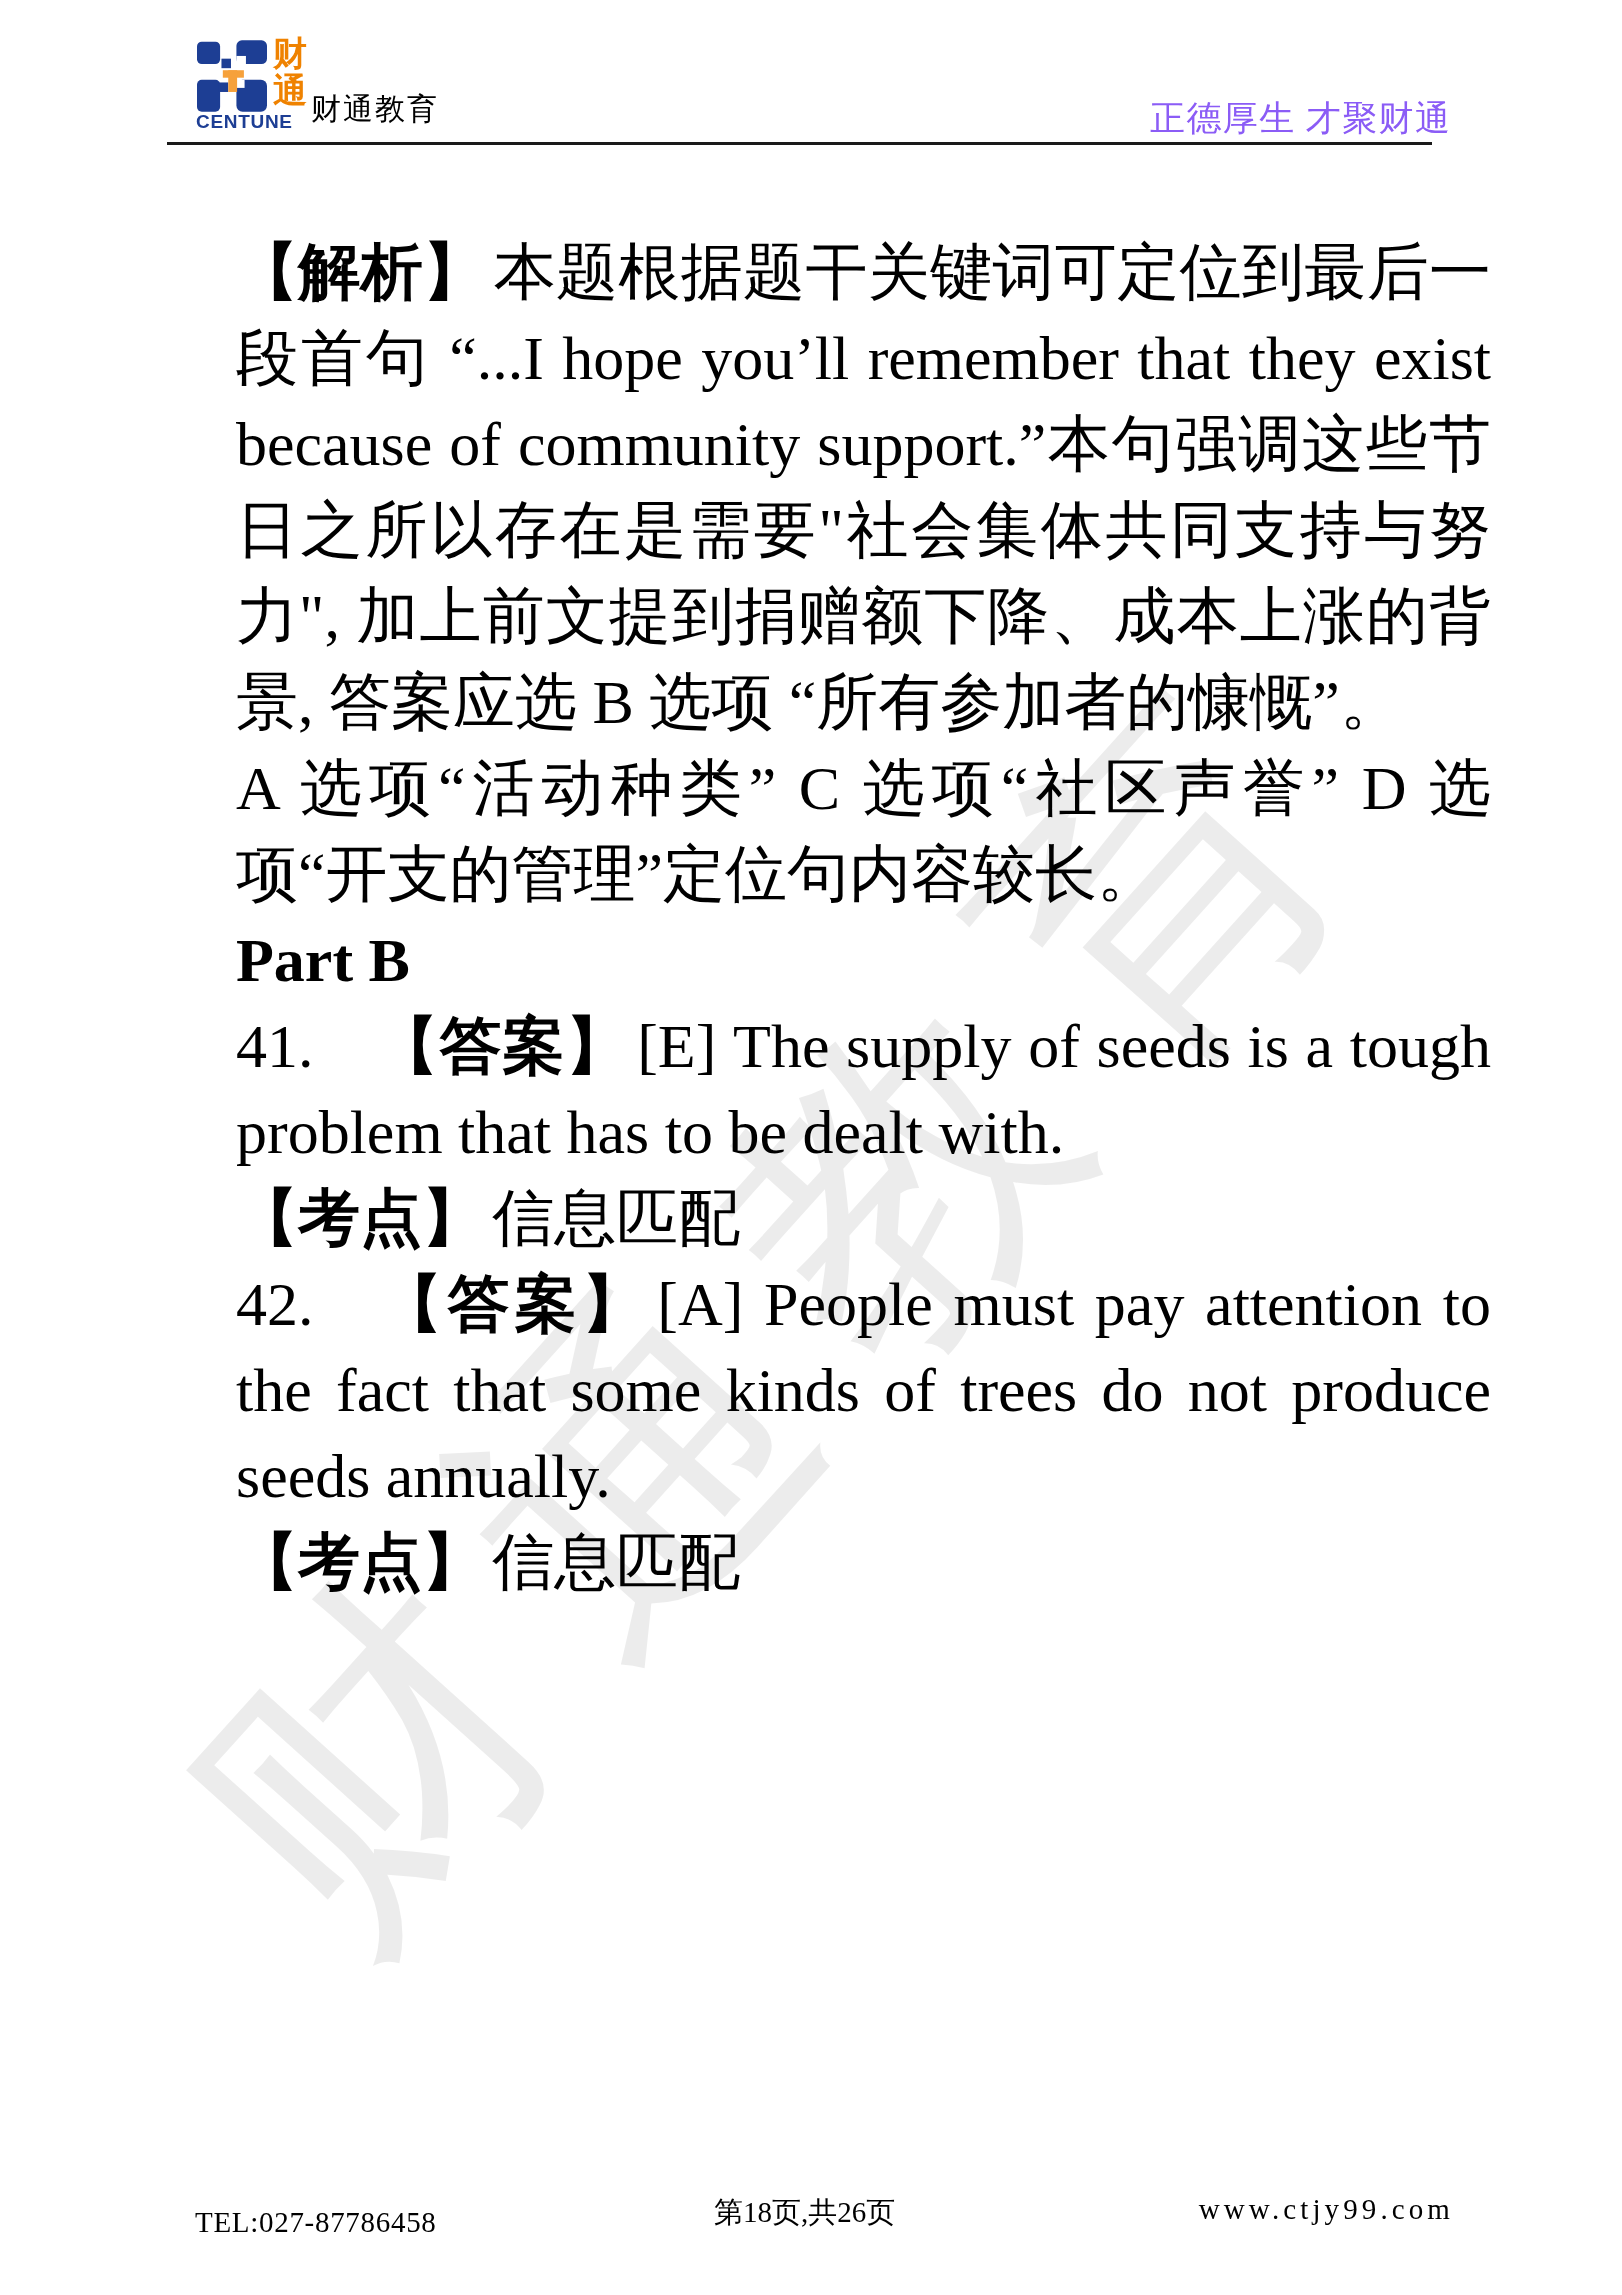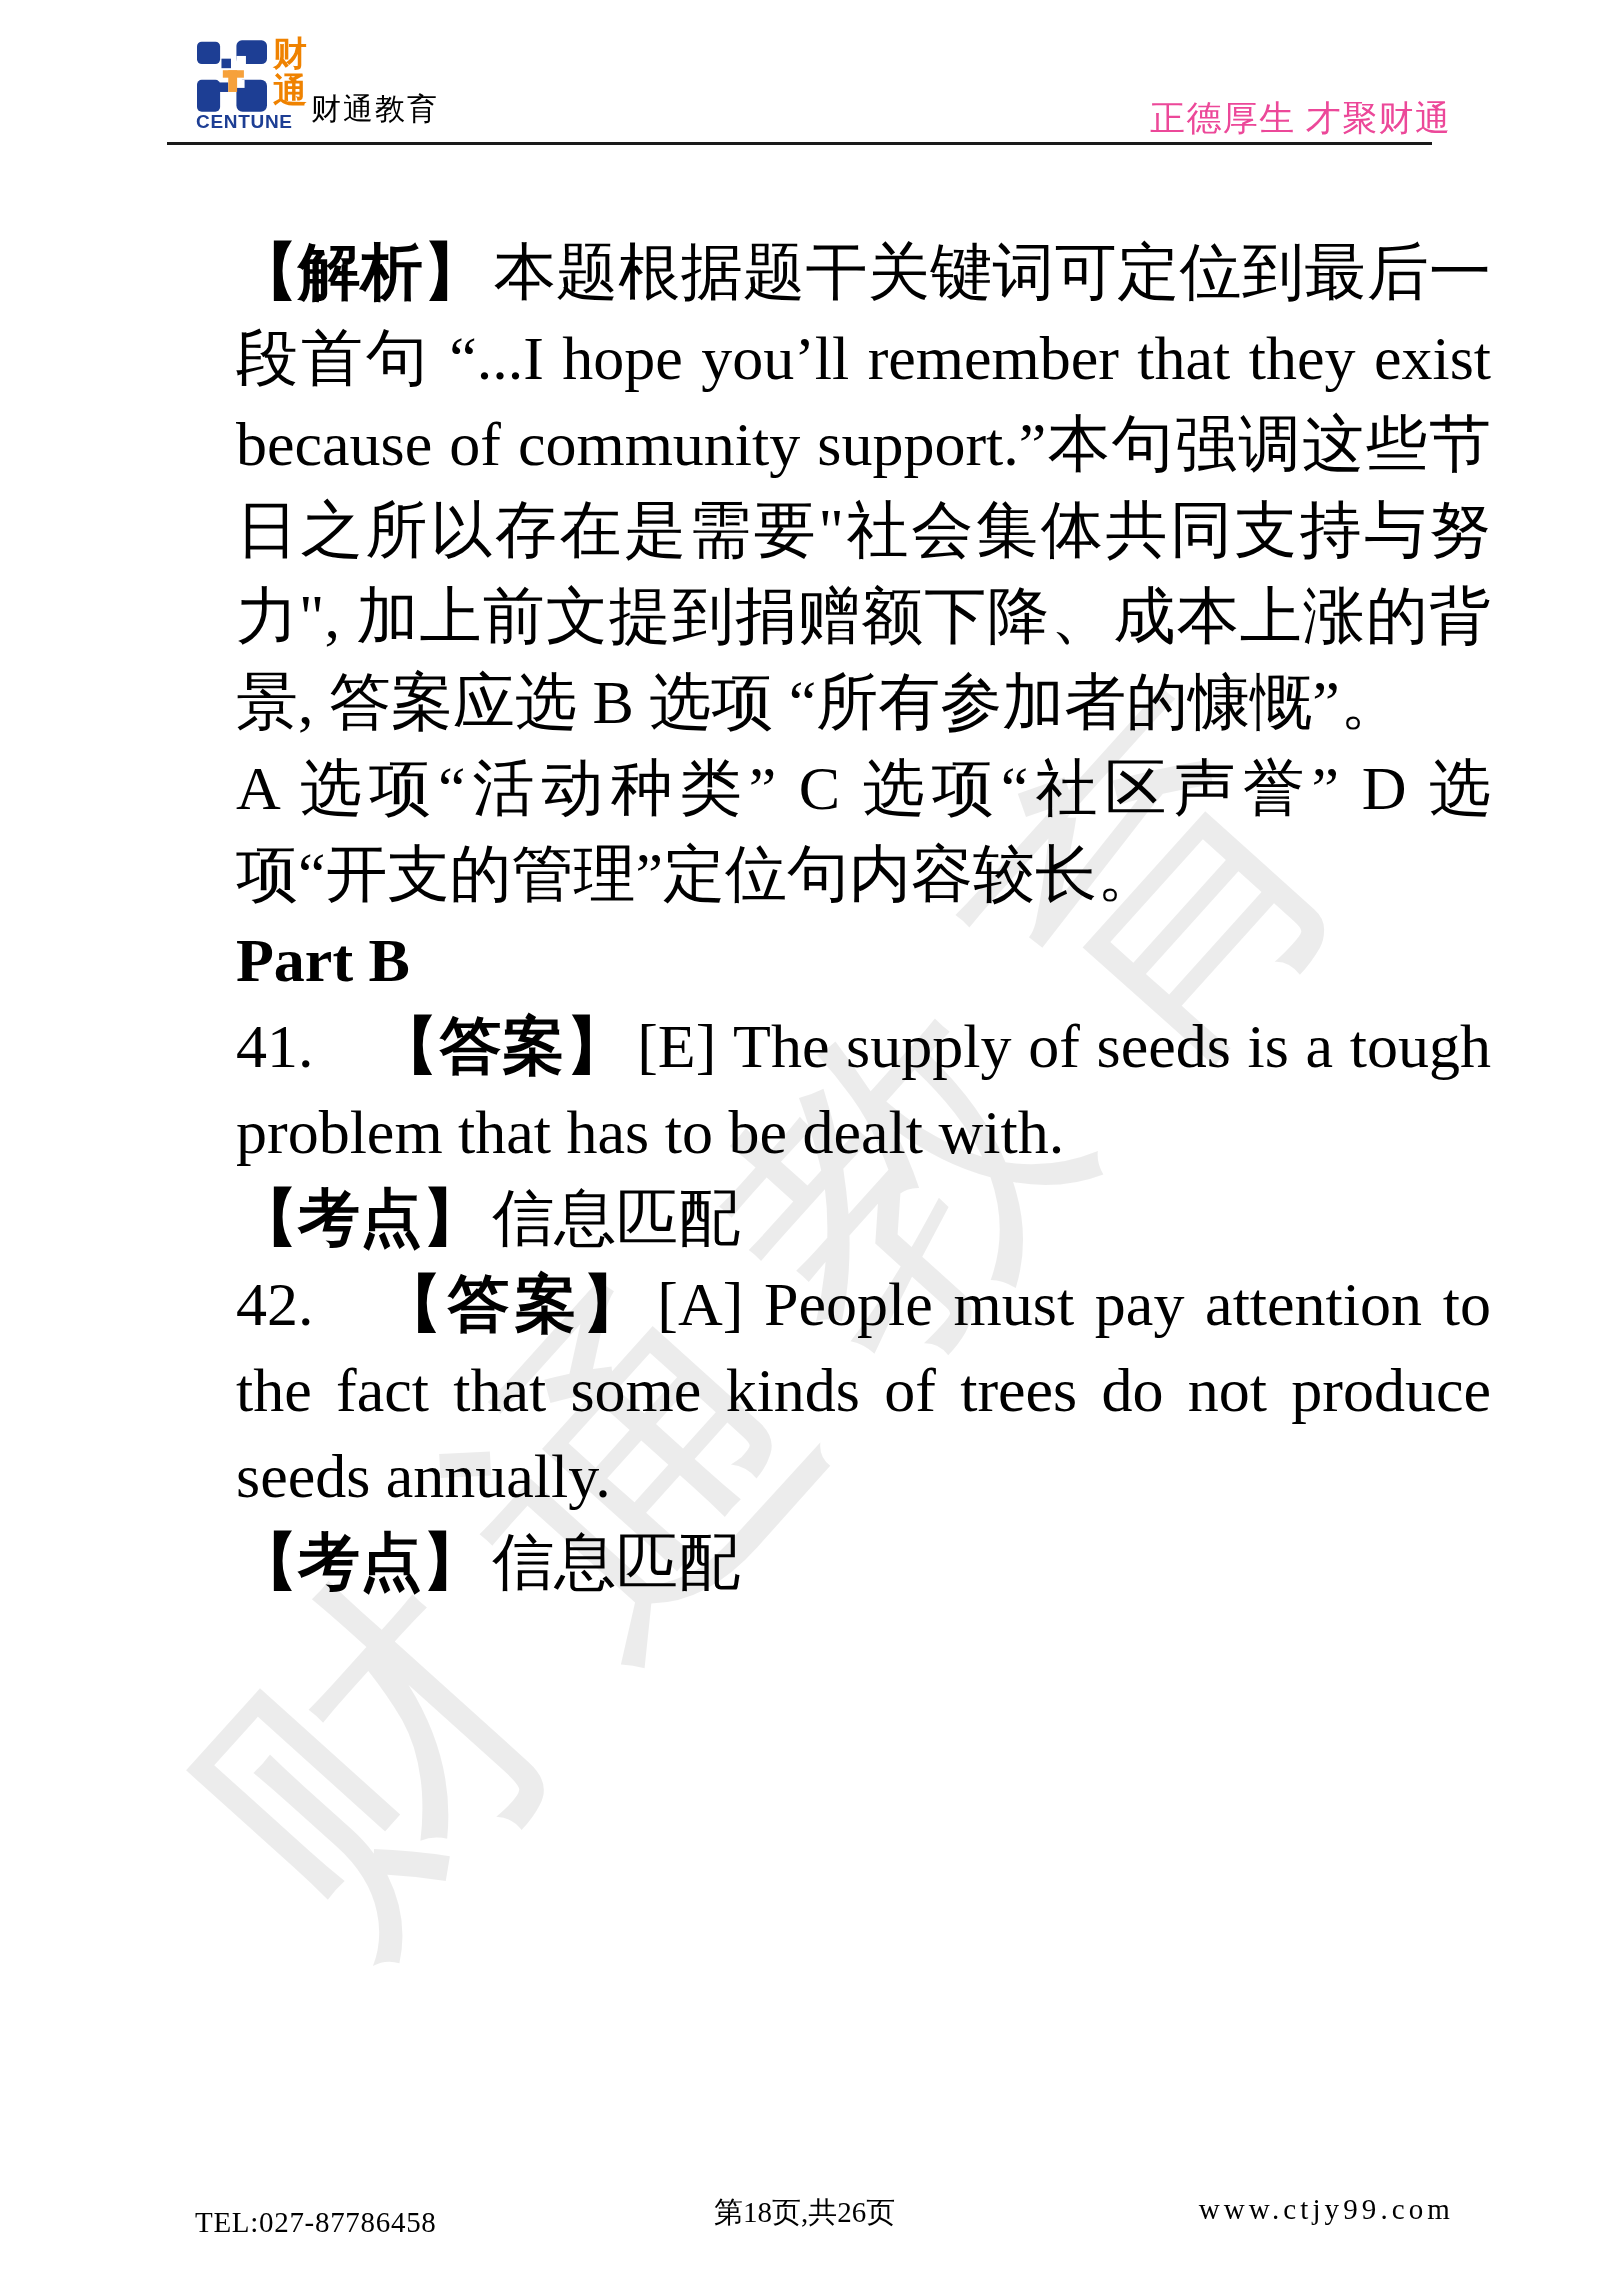--- a/index.html
+++ b/index.html
@@ -37,21 +37,21 @@
     color:#1d3e94;
   }
   .logo-cn-vert{position:absolute;left:271px;top:35px;width:38px;
     color:#ef8200;font-weight:bold;font-size:34px;line-height:37px;text-align:center;}
   .brand-title{
     position:absolute;left:311px;top:89px;
     font-size:30px;letter-spacing:2px;color:#000;
   }
   .slogan{
     position:absolute;left:1150px;top:95px;
-    font-size:35px;letter-spacing:1.4px;color:#ec4899;
+    font-size:35px;letter-spacing:1.4px;color:#8b5cf6;
   }
   .header-rule{
     position:absolute;left:167px;top:142px;width:1265px;height:2.7px;
     background:#1a1a1a;border:0;
   }
 
   
   .body-text{
     position:absolute;left:188px;top:229px;width:1255px;
     font-size:62px;line-height:86px;

